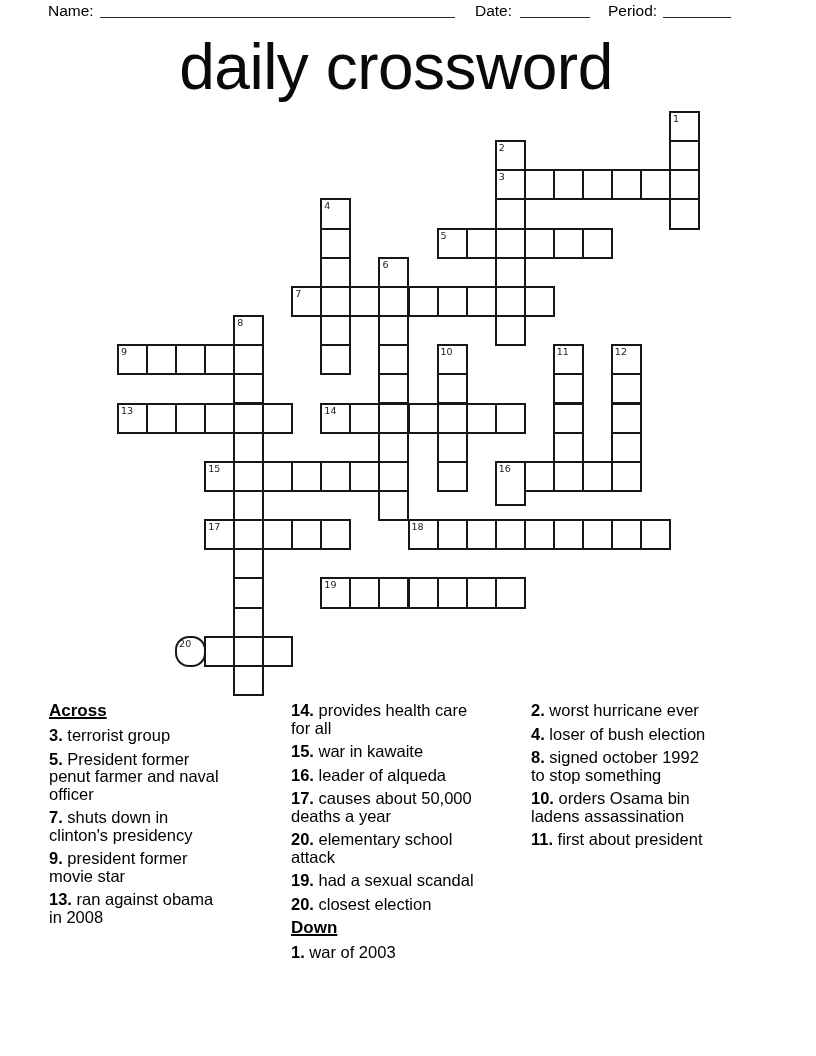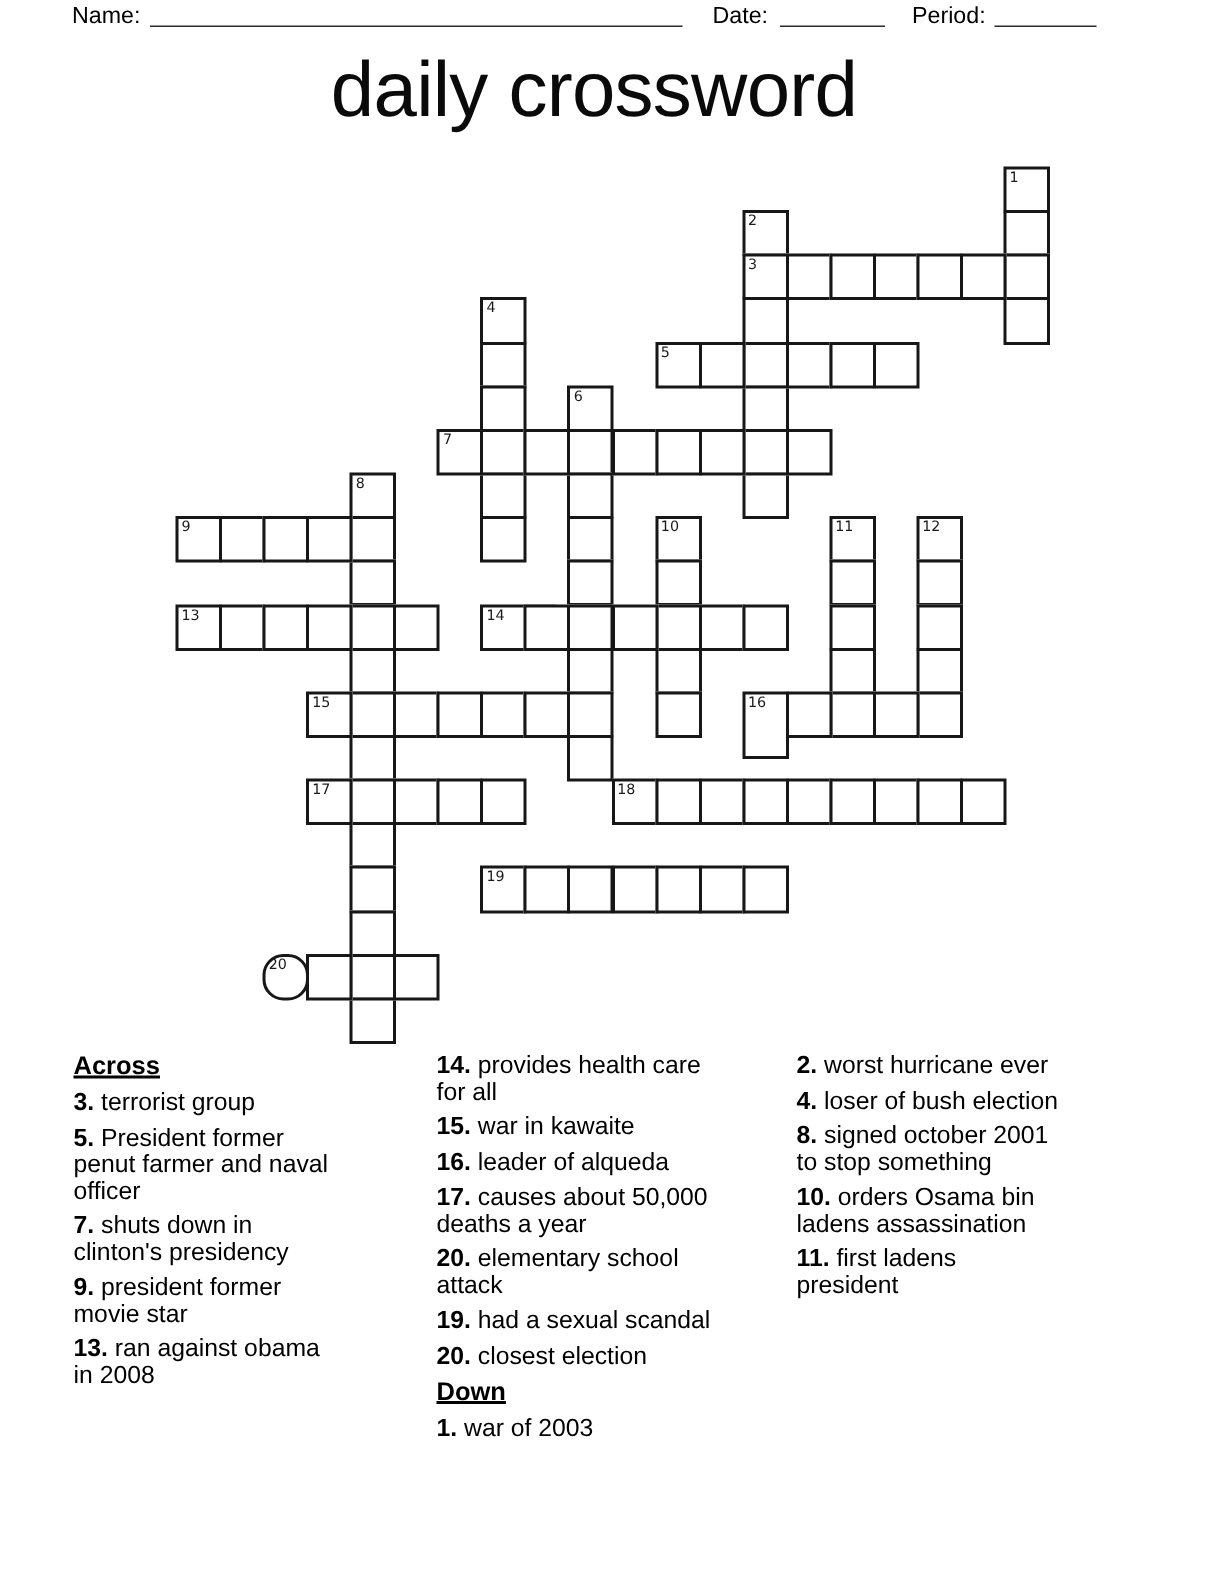--- a/index.html
+++ b/index.html
@@ -26,21 +26,21 @@
     height: 15px;
     border-bottom: 1.5px solid #2a2a2a;
   }
   
   .title {
     position: absolute;
     top: 30px;
     left: 0;
     width: 792px;
     text-align: center;
-    font-size: 52px;
+    font-size: 64px;
     letter-spacing: -0.5px;
     color: #0a0a0a;
     white-space: nowrap;
   }
   
   #grid { position: absolute; left: 0; top: 0; width: 816px; height: 700px; }
   .cell {
     position: absolute;
     background: #ffffff;
     border: 2px solid #171717;
@@ -256,16 +256,16 @@
     <p class="clue"><span class="cnum">17.</span><span> causes about 50,000 deaths a year</span></p>
     <p class="clue"><span class="cnum">20.</span><span> elementary school attack</span></p>
     <p class="clue"><span class="cnum">19.</span><span> had a sexual scandal</span></p>
     <p class="clue"><span class="cnum">20.</span><span> closest election</span></p>
     <p class="clue-header">Down</p>
     <p class="clue"><span class="cnum">1.</span><span> war of 2003</span></p>
   </div>
 <div class="clue-col" id="clue-col-3" style="left:531px; width:175px">
     <p class="clue"><span class="cnum">2.</span><span> worst hurricane ever</span></p>
     <p class="clue"><span class="cnum">4.</span><span> loser of bush election</span></p>
-    <p class="clue"><span class="cnum">8.</span><span> signed october 2001 to stop something</span></p>
+    <p class="clue"><span class="cnum">8.</span><span> signed october 1992 to stop something</span></p>
     <p class="clue"><span class="cnum">10.</span><span> orders Osama bin ladens assassination</span></p>
-    <p class="clue"><span class="cnum">11.</span><span> first ladens president</span></p>
+    <p class="clue"><span class="cnum">11.</span><span> first about president</span></p>
   </div>
 
 </body></html>

